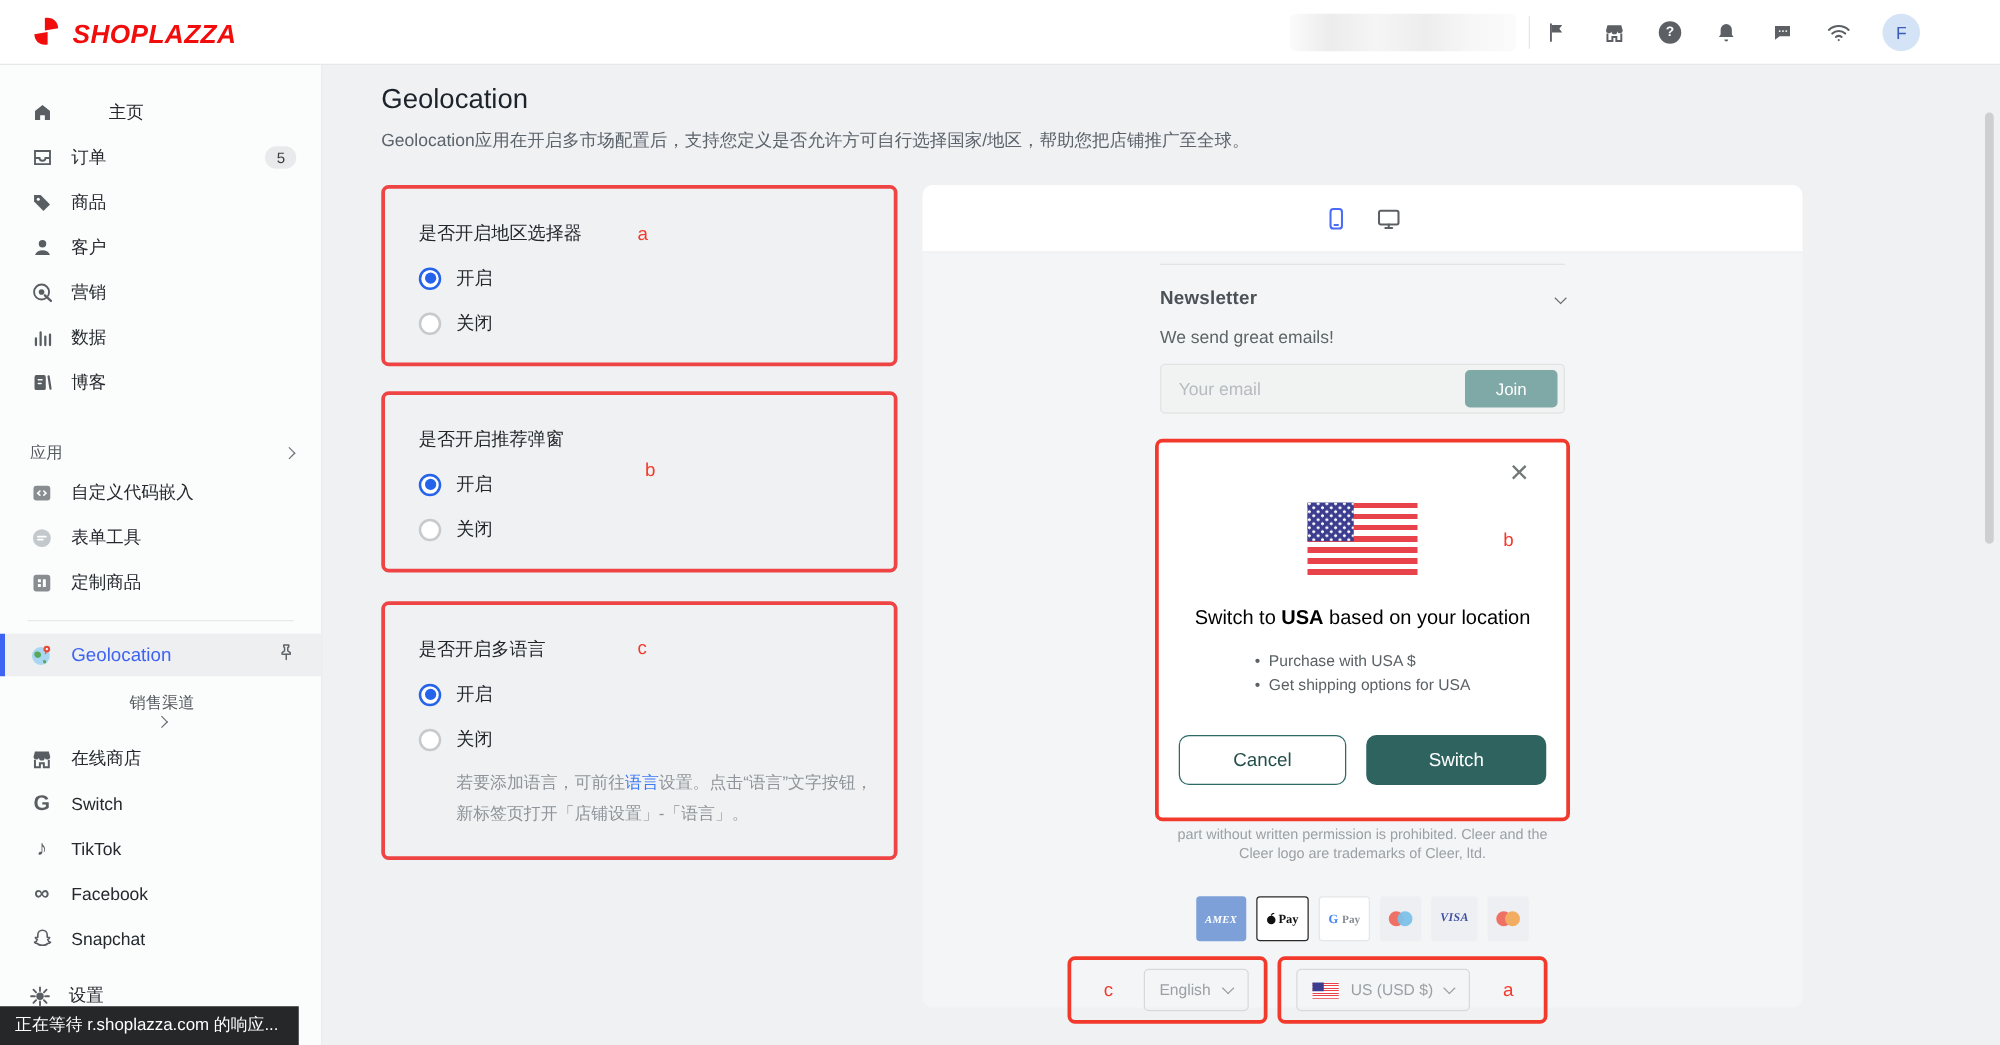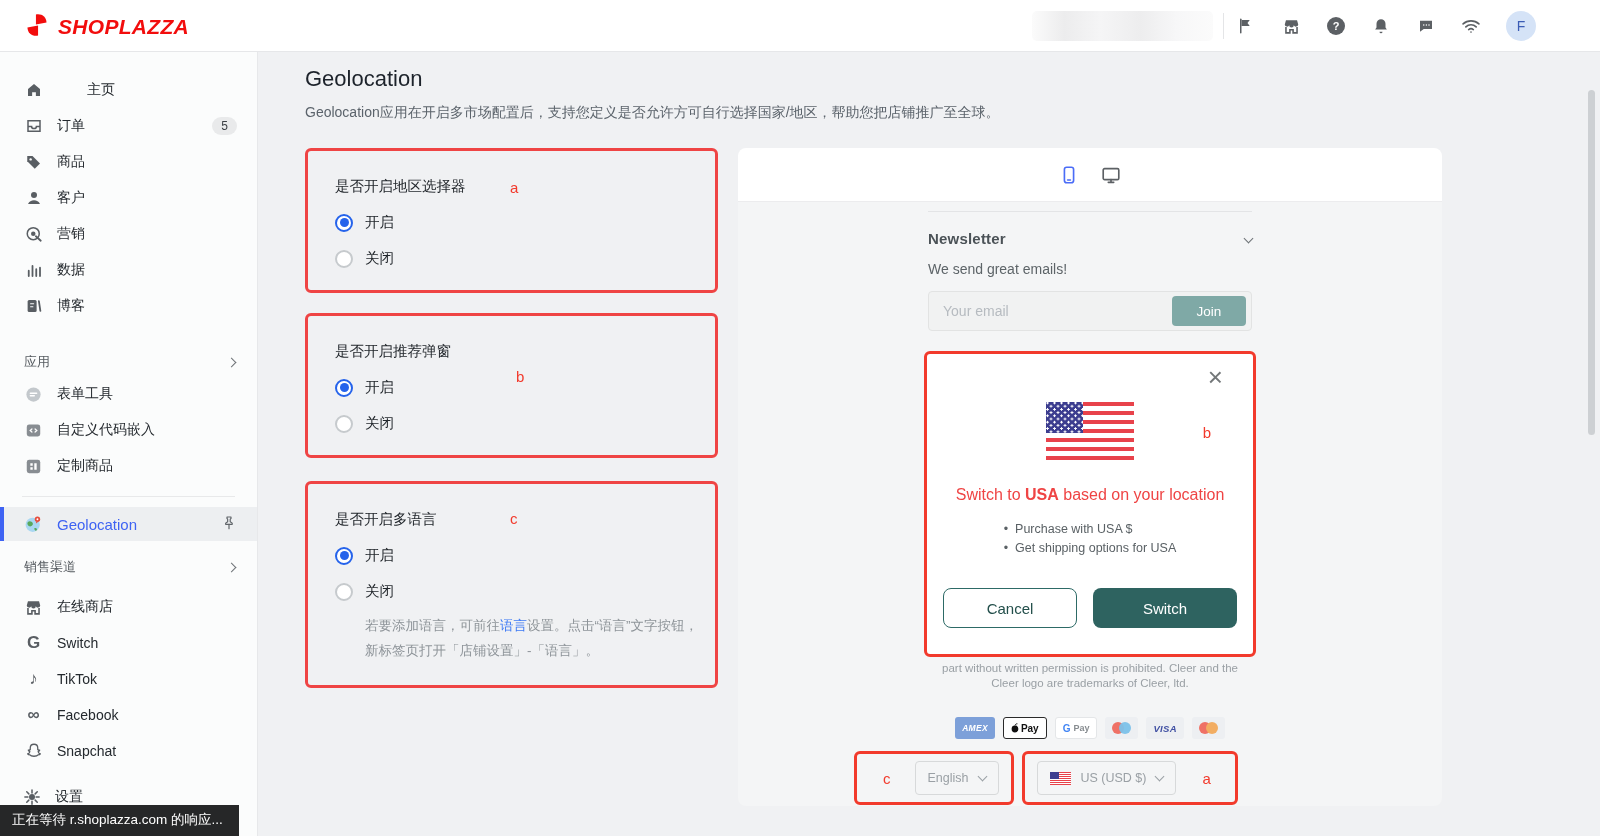--- a/index.html
+++ b/index.html
@@ -86,33 +86,33 @@
   .flag-wrap { display:flex; justify-content:center; margin-top:26px; }
   .usflag { width:88px; height:58px; position:relative;
             background:repeating-linear-gradient(180deg,#e8424b 0 4.47px,#fff 4.47px 8.93px); }
   .usflag::before { content:''; position:absolute; left:0; top:0; width:37px; height:31.3px; background-color:#3c3d8f;
       background-image:radial-gradient(circle,#fff 1.1px,rgba(0,0,0,0) 1.3px),radial-gradient(circle,#fff 1.1px,rgba(0,0,0,0) 1.3px);
       background-size:7px 6.4px,7px 6.4px; background-position:1.5px 1px,5px 4.2px; }
   .usflag.small { width:21px; height:13px;
             background:repeating-linear-gradient(180deg,#e8424b 0 1px,#fff 1px 2px); }
   .usflag.small::before { width:9px; height:7px; background-image:none; }
   .tag-b2 { position:absolute; right:42px; top:70px; color:#f23a2c; font-size:15px; }
-  .modal-title { margin-top:26px; text-align:center; font-size:16px; color:#ef4444; }
+  .modal-title { margin-top:26px; text-align:center; font-size:16px; color:#000000; }
   .modal-title b { font-weight:700; }
   .modal-bullets { margin:16px auto 0; width:max-content; font-size:12.5px; color:#5a6165; line-height:19px; }
   .blt::before { content:'•\00a0\00a0'; color:#5a6165; }
   .modal-btns { margin-top:30px; display:flex; justify-content:center; gap:16px; }
   .btn-cancel { width:134px; height:40px; background:#fff; border:1.5px solid #2d6a66; border-radius:8px;
                 color:#234f4b; font-size:15px; display:flex; align-items:center; justify-content:center; cursor:pointer; }
   .btn-switch { width:144px; height:40px; background:#2e6360; border:none; border-radius:8px;
                 color:#fff; font-size:15px; display:flex; align-items:center; justify-content:center; cursor:pointer; }
 
   .pv-footer { margin-top:4px; text-align:center; font-size:11.5px; color:#9aa0a5; line-height:15px; }
   .pay-row { margin-top:26px; display:flex; justify-content:center; align-items:center; gap:8px; }
-  .chip { height:22px; border-radius:3px; background:#edeff2; display:flex; align-items:center; justify-content:center; padding:0 7px; }
+  .chip { height:36px; border-radius:3px; background:#edeff2; display:flex; align-items:center; justify-content:center; padding:0 7px;font-family:Liberation Serif, serif; }
   .chip-amex { background:#7da0d9; color:#fff; font-style:italic; font-weight:700; font-size:8.5px; letter-spacing:.3px; }
   .chip-apple { background:#fff; border:1.5px solid #2a2a2a; color:#111; font-weight:700; font-size:10px; gap:2px; }
   .chip-gpay { background:#fff; border:1px solid #e4e6e8; font-size:9px; gap:3px; }
   .chip-gpay .g { color:#4285F4; font-weight:700; font-size:10px; }
   .chip-gpay .p { color:#878c90; font-weight:600; }
   .chip-visa { color:#4050a3; font-weight:700; font-style:italic; font-size:9.5px; letter-spacing:.3px; }
   .cc { width:12px; height:12px; border-radius:50%; }
   .cc + .cc { margin-left:-5px; }
   .cc-red { background:#ef7166; } .cc-blue { background:#7cc1e9; opacity:.95; } .cc-orange { background:#f2ad62; }
 
@@ -255,34 +255,34 @@
       <span class="sb-label">博客</span>
     </div>
 
     <div class="sb-section">
       <span>应用</span>
       <span class="chev right"></span>
     </div>
     <div class="sb-item">
       <span class="sb-ic">
           <svg width="19" height="19" viewBox="0 0 24 24">
+            <rect x="3.5" y="4.5" width="17" height="15" rx="3" fill="#888d92"></rect>
+            <path d="M10 10l-2.2 2L10 14M14 10l2.2 2L14 14" stroke="#fff" stroke-width="1.6" fill="none" stroke-linecap="round"></path>
+          </svg>
+        </span>
+      <span class="sb-label">自定义代码嵌入</span>
+    </div>
+    <div class="sb-item">
+      <span class="sb-ic">
+          <svg width="19" height="19" viewBox="0 0 24 24">
             <circle cx="12" cy="12" r="9" fill="#c3c8cc"></circle>
             <path d="M8 10.5h8M8 13.5h5" stroke="#fff" stroke-width="1.8" stroke-linecap="round"></path>
           </svg>
         </span>
       <span class="sb-label">表单工具</span>
-    </div>
-    <div class="sb-item">
-      <span class="sb-ic">
-          <svg width="19" height="19" viewBox="0 0 24 24">
-            <rect x="3.5" y="4.5" width="17" height="15" rx="3" fill="#888d92"></rect>
-            <path d="M10 10l-2.2 2L10 14M14 10l2.2 2L14 14" stroke="#fff" stroke-width="1.6" fill="none" stroke-linecap="round"></path>
-          </svg>
-        </span>
-      <span class="sb-label">自定义代码嵌入</span>
     </div>
     <div class="sb-item">
       <span class="sb-ic">
           <svg width="19" height="19" viewBox="0 0 24 24">
             <rect x="3.5" y="3.5" width="17" height="17" rx="3" fill="#888d92"></rect>
             <path d="M8 8h3v3H8zM13 8h3v8h-3zM8 13h3v3H8z" fill="#fff"></path>
           </svg>
         </span>
       <span class="sb-label">定制商品</span>
     </div>
@@ -300,21 +300,21 @@
             <circle cx="17" cy="6" r="1.2" fill="#fff"></circle>
           </svg>
         </span>
       <span class="sb-label">Geolocation</span>
       <span><svg width="16" height="16" viewBox="0 0 24 24">
             <path d="M9 3h6v2.2l-1.2 1V10l3 2.2V14H7v-1.8L10 10V6.2L9 5.2z" fill="none" stroke="#60656a" stroke-width="1.8" stroke-linejoin="round"></path>
             <path d="M12 14v6.5" stroke="#60656a" stroke-width="1.8" stroke-linecap="round"></path>
           </svg></span>
     </div>
 
-    <div class="sb-section" style="margin-top:12px;">
+    <div class="sb-section" style="margin-top:12px;flex-direction:column;">
       <span>销售渠道</span>
       <span class="chev right"></span>
     </div>
     <div class="sb-item" style="margin-top:8px;">
       <span class="sb-ic">
           <svg width="19" height="19" viewBox="0 0 24 24">
             <path d="M3.5 9.5 5 4h14l1.5 5.5a2.9 2.9 0 0 1-5.6.8 2.9 2.9 0 0 1-5.8 0 2.9 2.9 0 0 1-5.6-.8z" fill="#595e63"></path>
             <path d="M5 12.5V20h5v-4h4v4h5v-7.5" fill="none" stroke="#595e63" stroke-width="2"></path>
           </svg>
         </span>

